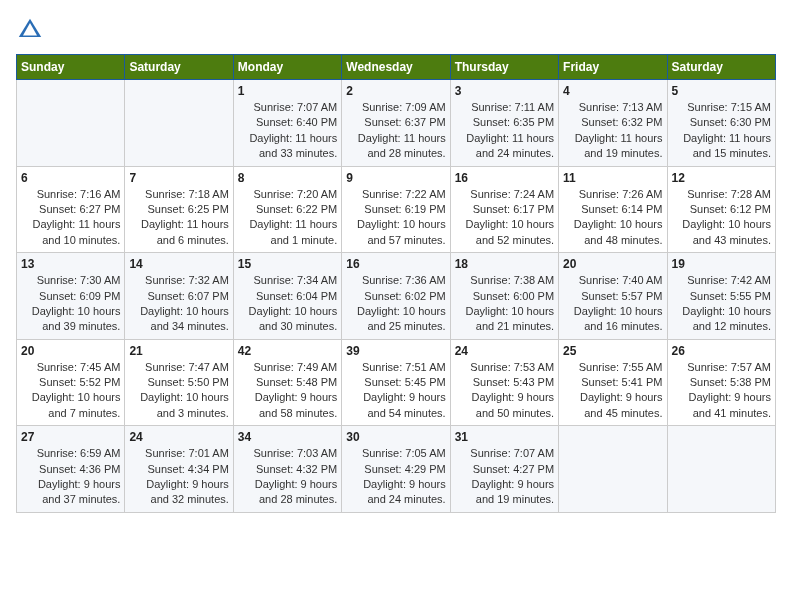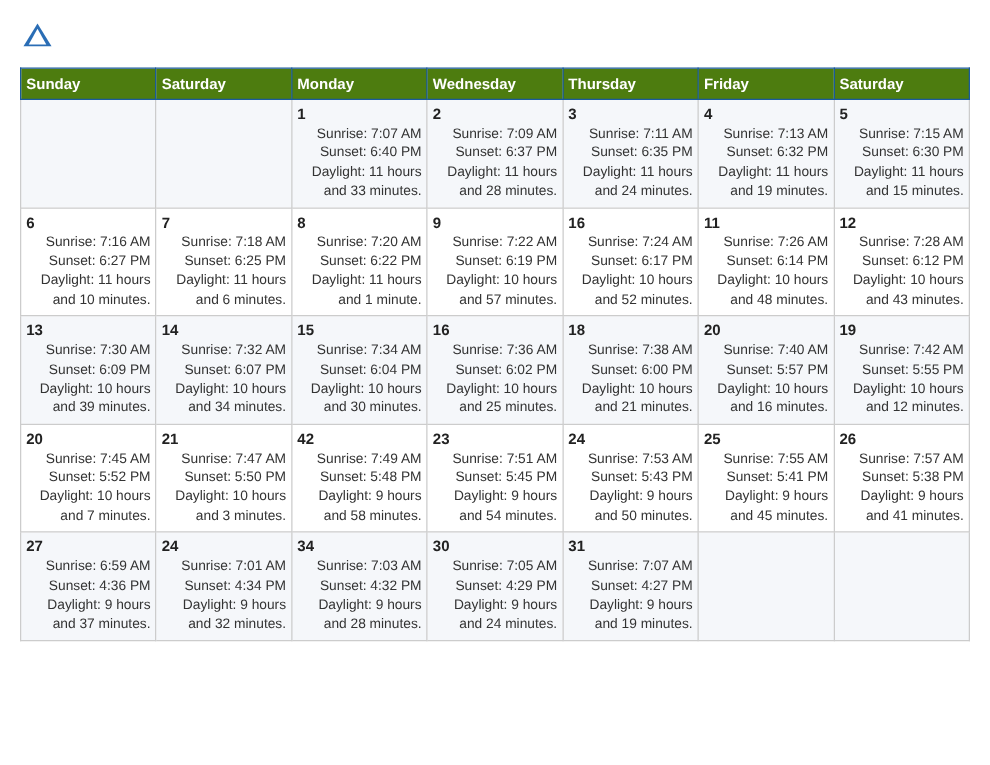--- a/index.html
+++ b/index.html
@@ -213,21 +213,21 @@
         </td>
         <td>
           <div class="day-number">21</div>
           <div class="day-info">Sunrise: 7:47 AM<br>Sunset: 5:50 PM<br>Daylight: 10 hours and 3 minutes.</div>
         </td>
         <td>
           <div class="day-number">42</div>
           <div class="day-info">Sunrise: 7:49 AM<br>Sunset: 5:48 PM<br>Daylight: 9 hours and 58 minutes.</div>
         </td>
         <td>
-          <div class="day-number">23</div>
+          <div class="day-number">39</div>
           <div class="day-info">Sunrise: 7:51 AM<br>Sunset: 5:45 PM<br>Daylight: 9 hours and 54 minutes.</div>
         </td>
         <td>
           <div class="day-number">24</div>
           <div class="day-info">Sunrise: 7:53 AM<br>Sunset: 5:43 PM<br>Daylight: 9 hours and 50 minutes.</div>
         </td>
         <td>
           <div class="day-number">25</div>
           <div class="day-info">Sunrise: 7:55 AM<br>Sunset: 5:41 PM<br>Daylight: 9 hours and 45 minutes.</div>
         </td>

